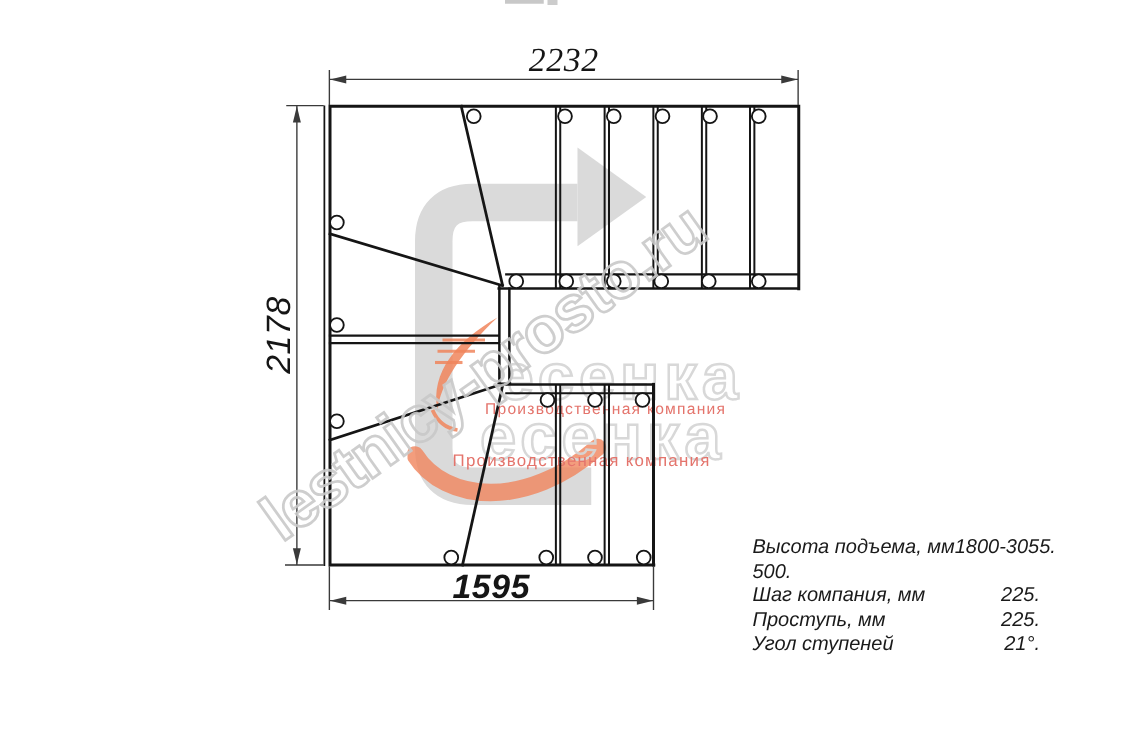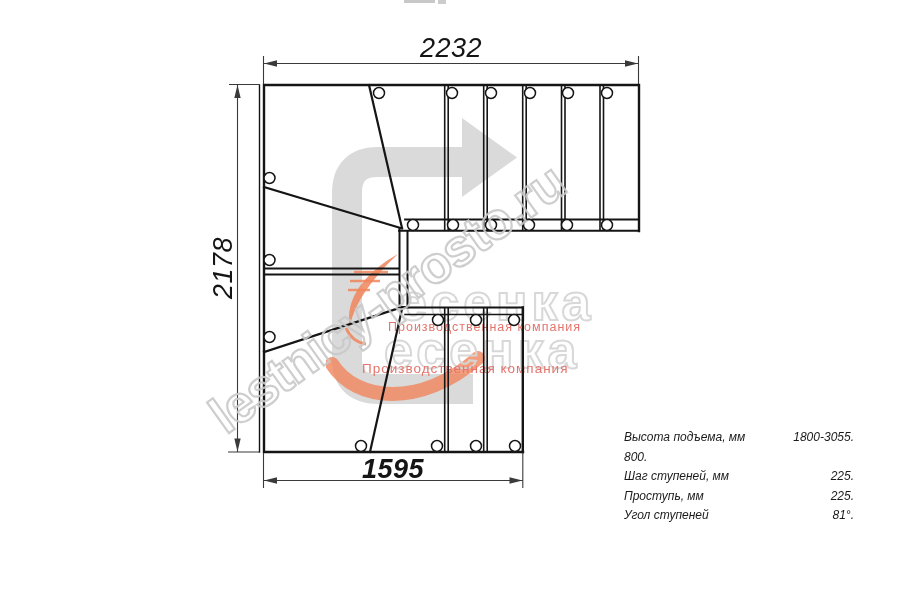--- a/index.html
+++ b/index.html
@@ -7,29 +7,29 @@
     position:relative; width:900px; height:600px; background:#ffffff;
     overflow:hidden; font-family:"Liberation Sans", sans-serif;
   }
   .layer { position:absolute; left:0; top:0; }
 
   
   .dim {
     position:absolute; font-style:italic; font-size:27px; color:#151515;
     line-height:30px; text-align:center; letter-spacing:0.5px;
   }
-  #dim-top    { left:351px; top:33px;  width:200px; }
+  #dim-top    { left:351px; top:33px;  width:200px;font-family:Liberation Serif, serif; }
   #dim-bottom { left:293px; top:454px; width:200px;font-weight:bold; }
   #dim-left   { left:163px; top:253px; width:120px; height:30px;
                 transform:rotate(-90deg); transform-origin:center center; }
 
   
   .specs {
-    position:absolute; left:624px; top:428px; width:230px;
-    font-style:italic; font-size:12px; color:#1a1a1a; z-index:6;
+    position:absolute; left:602px; top:428px; width:230px;
+    font-style:italic; font-size:16px; color:#1a1a1a; z-index:6;
   }
   .specs .row { display:flex; justify-content:space-between; line-height:19.5px; white-space:nowrap; }
 
   
   .wm-site {
     position:absolute; left:233px; top:385px; height:60px; line-height:60px;
     font-weight:bold; font-size:52px; letter-spacing:-1px; white-space:nowrap;
     color:rgba(255,255,255,0); -webkit-text-stroke:2.2px #c9c9c9;
     transform:rotate(-35.5deg); transform-origin:left bottom;
     z-index:5; opacity:0.9;
@@ -177,29 +177,29 @@
   <div id="dim-top" class="dim" style="z-index:6">2232</div>
   <div id="dim-left" class="dim" style="z-index:6">2178</div>
   <div id="dim-bottom" class="dim" style="z-index:6">1595</div>
 
   <div class="specs">
     <div class="row">
       <span>Высота подъема, мм</span>
       <span>1800-3055.</span>
     </div>
     <div class="row">
-      <span>800.</span>
-    </div>
-    <div class="row">
-      <span>Шаг ступеней, мм</span>
+      <span>500.</span>
+    </div>
+    <div class="row">
+      <span>Шаг компания, мм</span>
       <span>225.</span>
     </div>
     <div class="row">
       <span>Проступь, мм</span>
       <span>225.</span>
     </div>
     <div class="row">
       <span>Угол ступеней</span>
-      <span>81°.</span>
+      <span>21°.</span>
     </div>
   </div>
 
 </div>
 
 </body></html>

